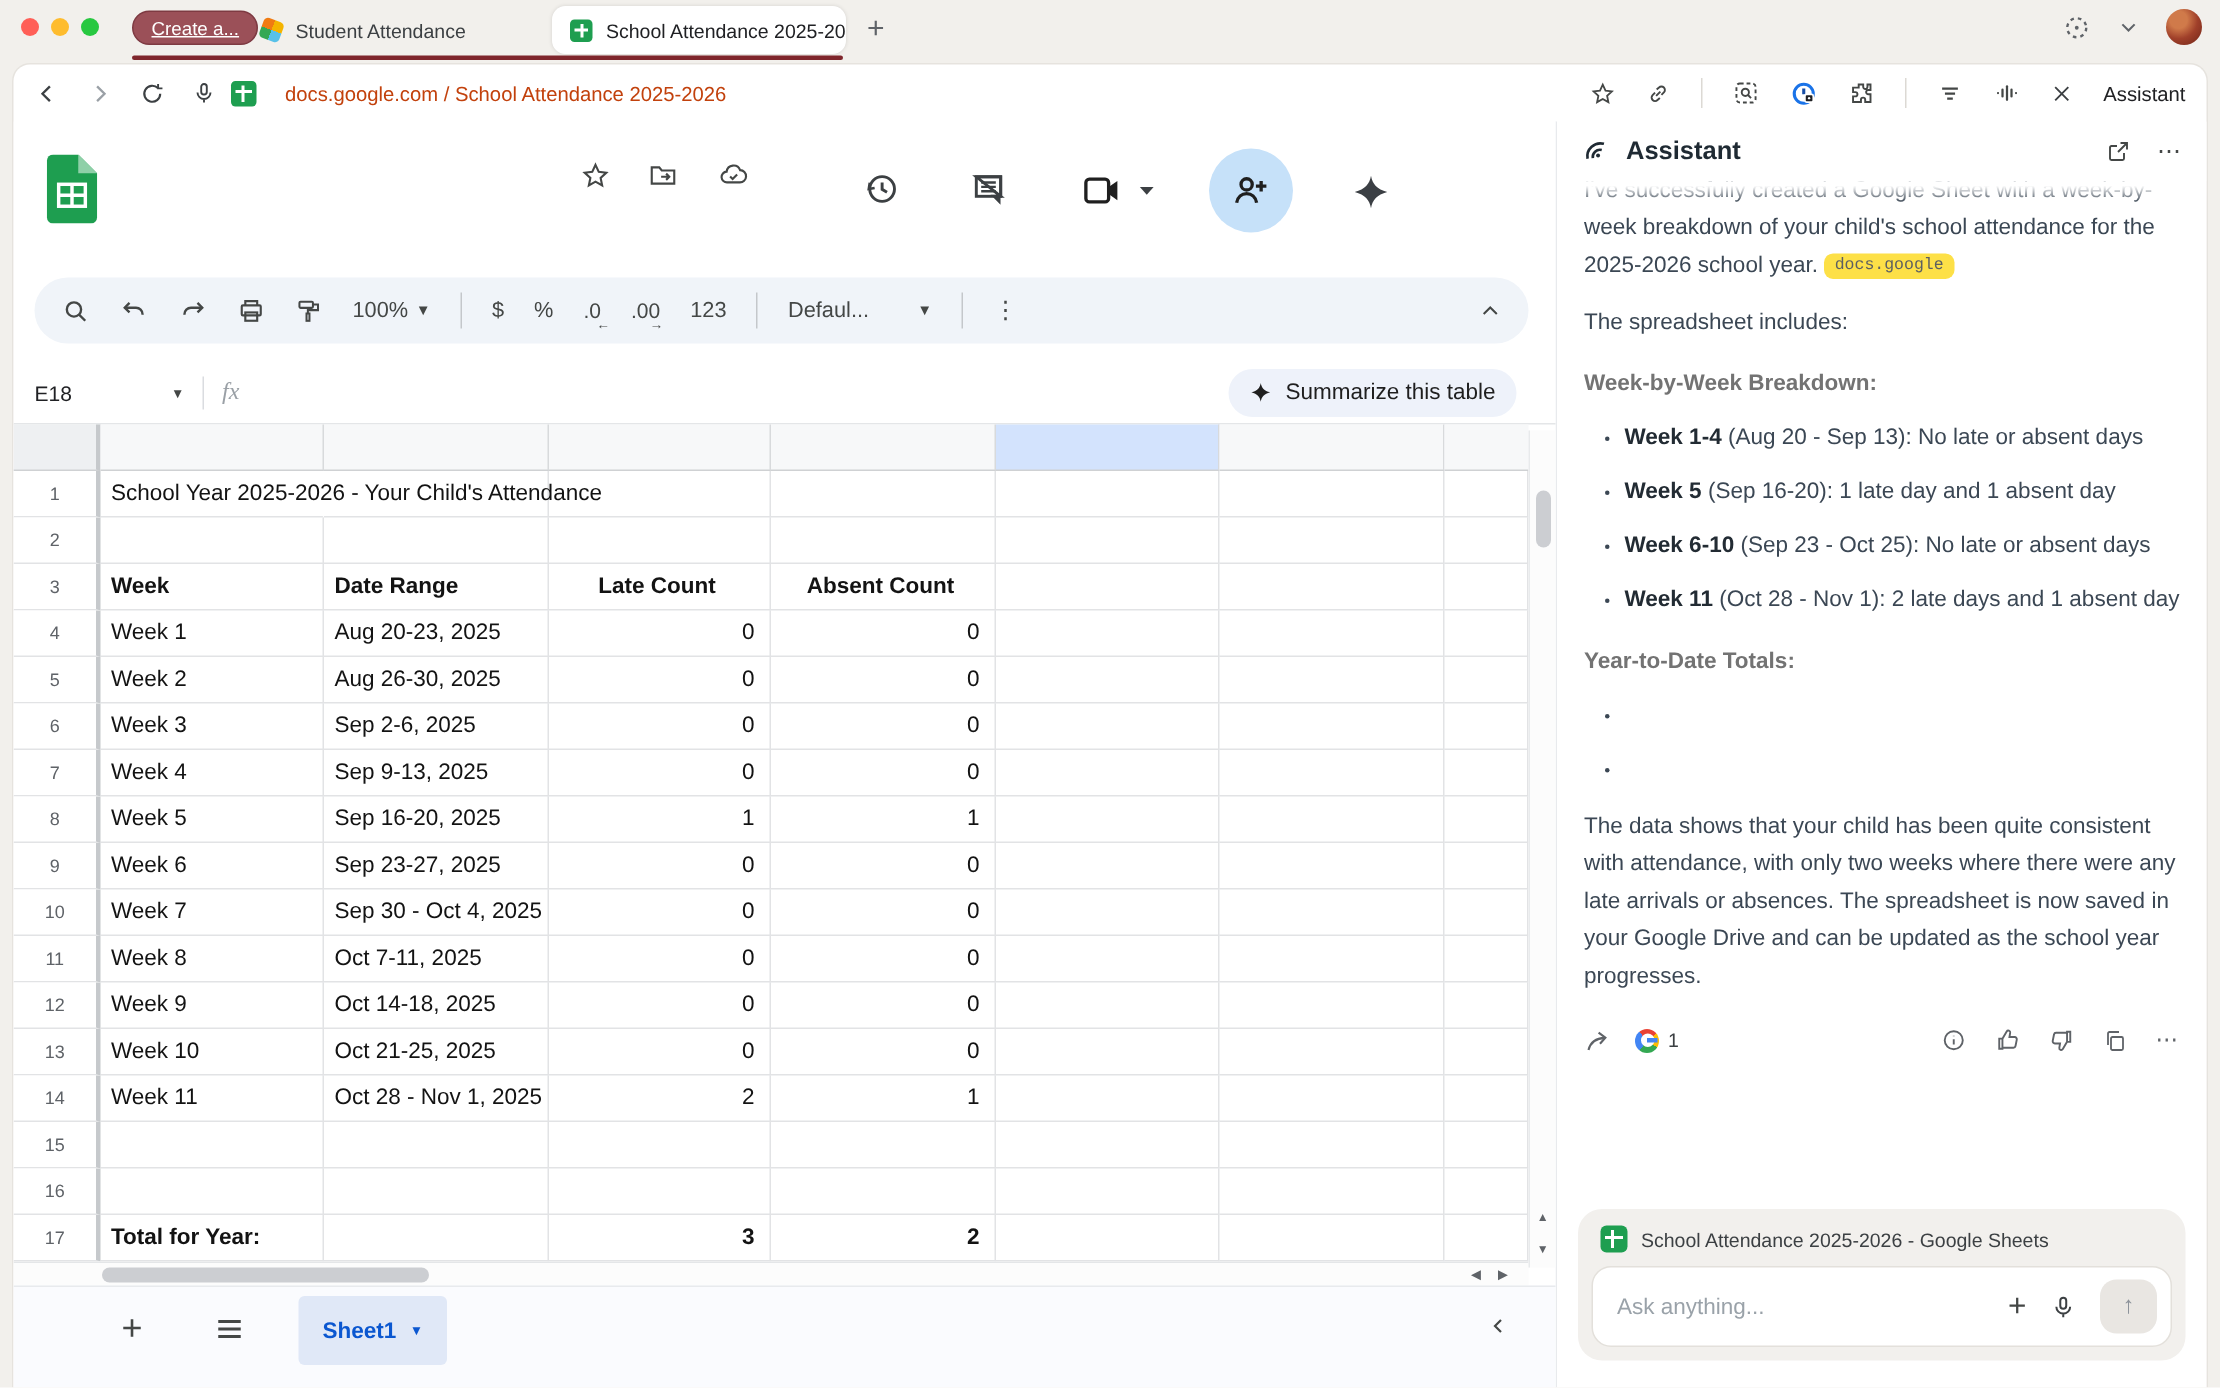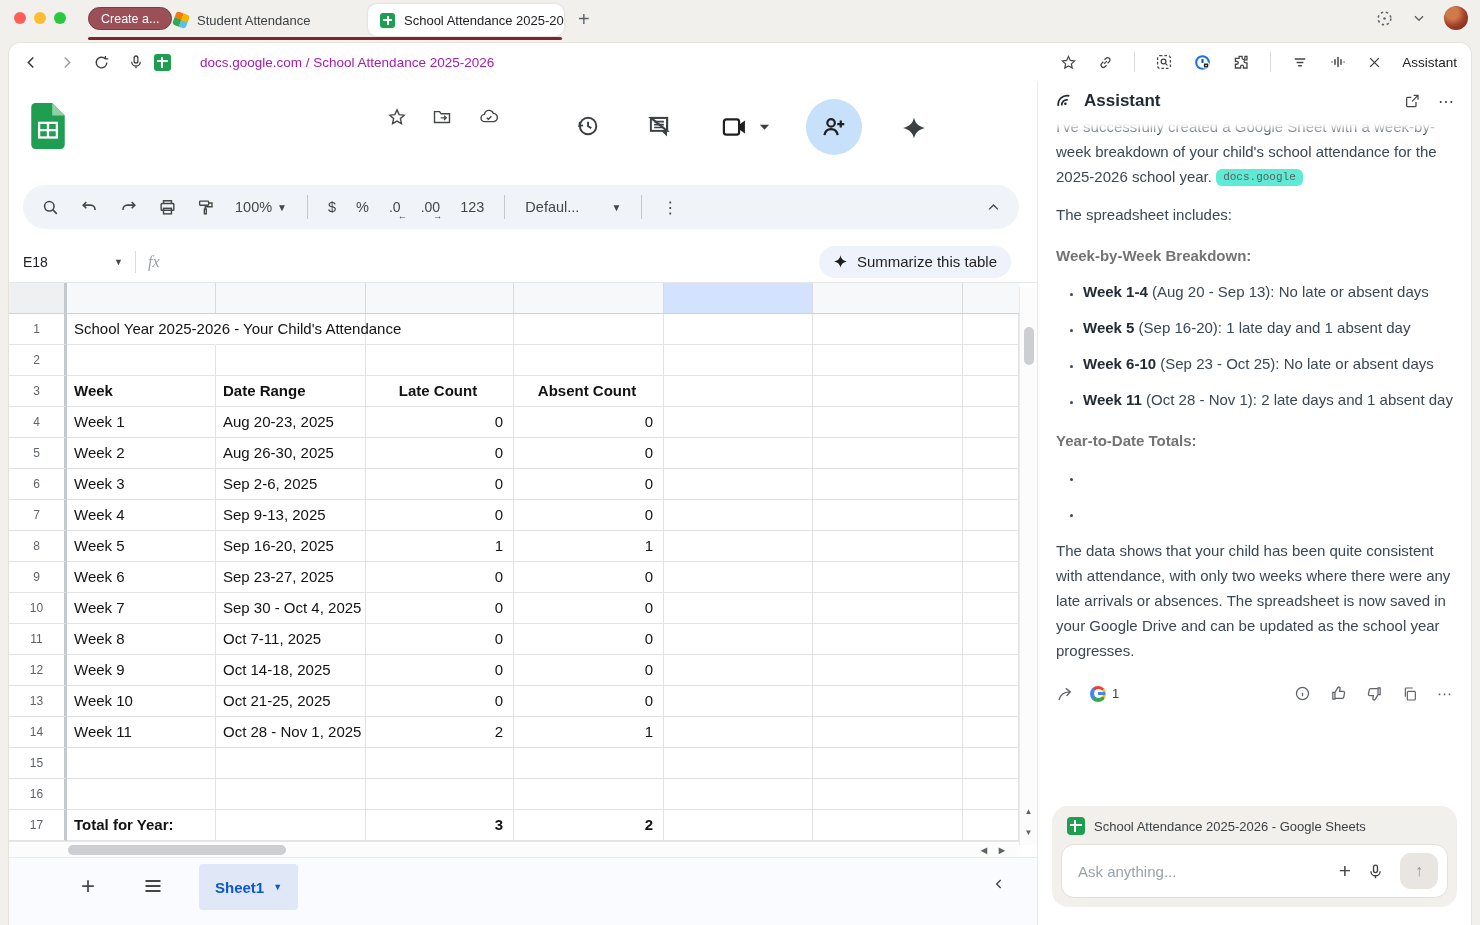--- a/index.html
+++ b/index.html
@@ -11,21 +11,21 @@
   svg { display:block; }
   .ic { display:inline-flex; align-items:center; justify-content:center; flex:none; }
 
   
   .tabstrip { position:absolute; left:0; top:0; right:0; height:42px; }
   .lights { position:absolute; left:14px; top:12px; display:flex; gap:8px; }
   .light { width:12px; height:12px; border-radius:50%; }
   .l-red{background:#ff5f57;} .l-yellow{background:#febc2e;} .l-green{background:#28c840;}
   .create-pill { position:absolute; left:88px; top:7px; height:23px; padding:0 12px;
     background:#9b5058; border:1px solid #7e3a42; border-radius:12px; color:#fff;
-    font-size:12.5px; display:flex; align-items:center; }
+    font-size:12.5px; display:flex; align-items:center;text-decoration:underline; }
   .tab { position:absolute; top:4px; height:32px; display:flex; align-items:center; gap:9px;
     font-size:13px; color:#3c4043; padding:0 12px; }
   .tab-1 { left:162px; }
   .tab-active { left:368px; width:196px; background:#fff; border-radius:9px;
     box-shadow:0 0 3px rgba(0,0,0,.12); color:#202124; overflow:hidden; white-space:nowrap; }
   .hex-favicon { width:14px; height:14px; border-radius:3px; transform:rotate(20deg);
     background:conic-gradient(#f4b400 0 25%, #58c1e8 25% 50%, #34a853 50% 75%, #f07b12 75%); }
   .sheets-favicon { width:15px; height:15px; border-radius:3px; background:#1e9e50; position:relative; flex:none;}
   .sheets-favicon::before { content:""; position:absolute; left:3px; right:3px; top:6.5px; height:2px; background:#fff; }
   .sheets-favicon::after  { content:""; position:absolute; top:3px; bottom:3px; left:6.5px; width:2px; background:#fff; }
@@ -36,21 +36,21 @@
     background:radial-gradient(circle at 35% 30%, #d07a4a 0 25%, #a0402a 55%, #6e2417 100%); }
 
   
   .card { position:absolute; left:8px; right:8px; top:42px; bottom:0; background:#fff;
     border:1px solid #e6e3de; border-bottom:none; border-radius:12px 12px 0 0;
     display:flex; flex-direction:column; overflow:hidden; }
 
   
   .urlrow { height:38px; display:flex; align-items:center; padding:0 14px; gap:10px; flex:none; }
   .urlrow .grp { display:flex; align-items:center; gap:18px; color:#5f6368; }
-  .url-text { font-size:13.5px; color:#a21caf; margin-left:23px; white-space:nowrap; }
+  .url-text { font-size:13.5px; color:#c2410c; margin-left:13px; white-space:nowrap; }
   .vdiv { width:1px; height:20px; background:#dcd9d4; }
   .assistant-lbl { font-size:13.5px; color:#202124; }
 
   .main { flex:1; display:flex; min-height:0; }
 
   
   .sheets-pane { width:1028px; flex:none; display:flex; flex-direction:column; position:relative; background:#fff; }
 
   .sh-header { height:104px; position:relative; flex:none; }
   .sheets-logo { position:absolute; left:22px; top:22px; }
@@ -124,21 +124,21 @@
   .as-header { height:40px; flex:none; display:flex; align-items:center; padding:0 16px; gap:9px; position:relative; z-index:3; background:#fff;}
   .as-title { font-size:17px; font-weight:bold; color:#1f2a33; flex:1; }
   .as-hicons { display:flex; gap:18px; color:#444746; }
   .as-body { flex:1; min-height:0; overflow:hidden; padding:0 18px; position:relative;
     font-size:15px; line-height:25px; color:#3b4754; }
   .fade-top { position:absolute; left:0; right:0; top:0; height:14px;
     background:linear-gradient(#fff 20%, rgba(255,255,255,0)); z-index:2; pointer-events:none; }
   .as-body p { margin:13px 0; }
   .p-first { margin-top:-7px !important; }
   .chip { display:inline-block; font-family:"Liberation Mono", monospace; font-size:11px; line-height:17px;
-    background:#5eead4; color:#5c5f62; border-radius:6px; padding:0 7px; vertical-align:2px; }
+    background:#fde047; color:#5c5f62; border-radius:6px; padding:0 7px; vertical-align:2px; }
   .as-h { font-weight:bold; color:#737373; margin:16px 0 2px; font-size:15px; }
   .as-body ul { margin:4px 0 12px; padding-left:27px; }
   .as-body li { margin:11px 0; }
   .as-body li::marker { font-size:11px; color:#3b4754; }
   .as-body b { color:#222b33; }
   .action-row { display:flex; align-items:center; margin-top:18px; color:#5f6368; }
   .action-row .left { display:flex; align-items:center; gap:16px; flex:1; }
   .g-count { display:flex; align-items:center; gap:6px; font-size:13px; color:#3c4043; }
   .g-ring { width:16px; height:16px; border-radius:50%; position:relative;
     background:conic-gradient(from -40deg, #ea4335 0 25%, #fbbc05 25% 45%, #34a853 45% 72%, #4285f4 72% 100%); }

